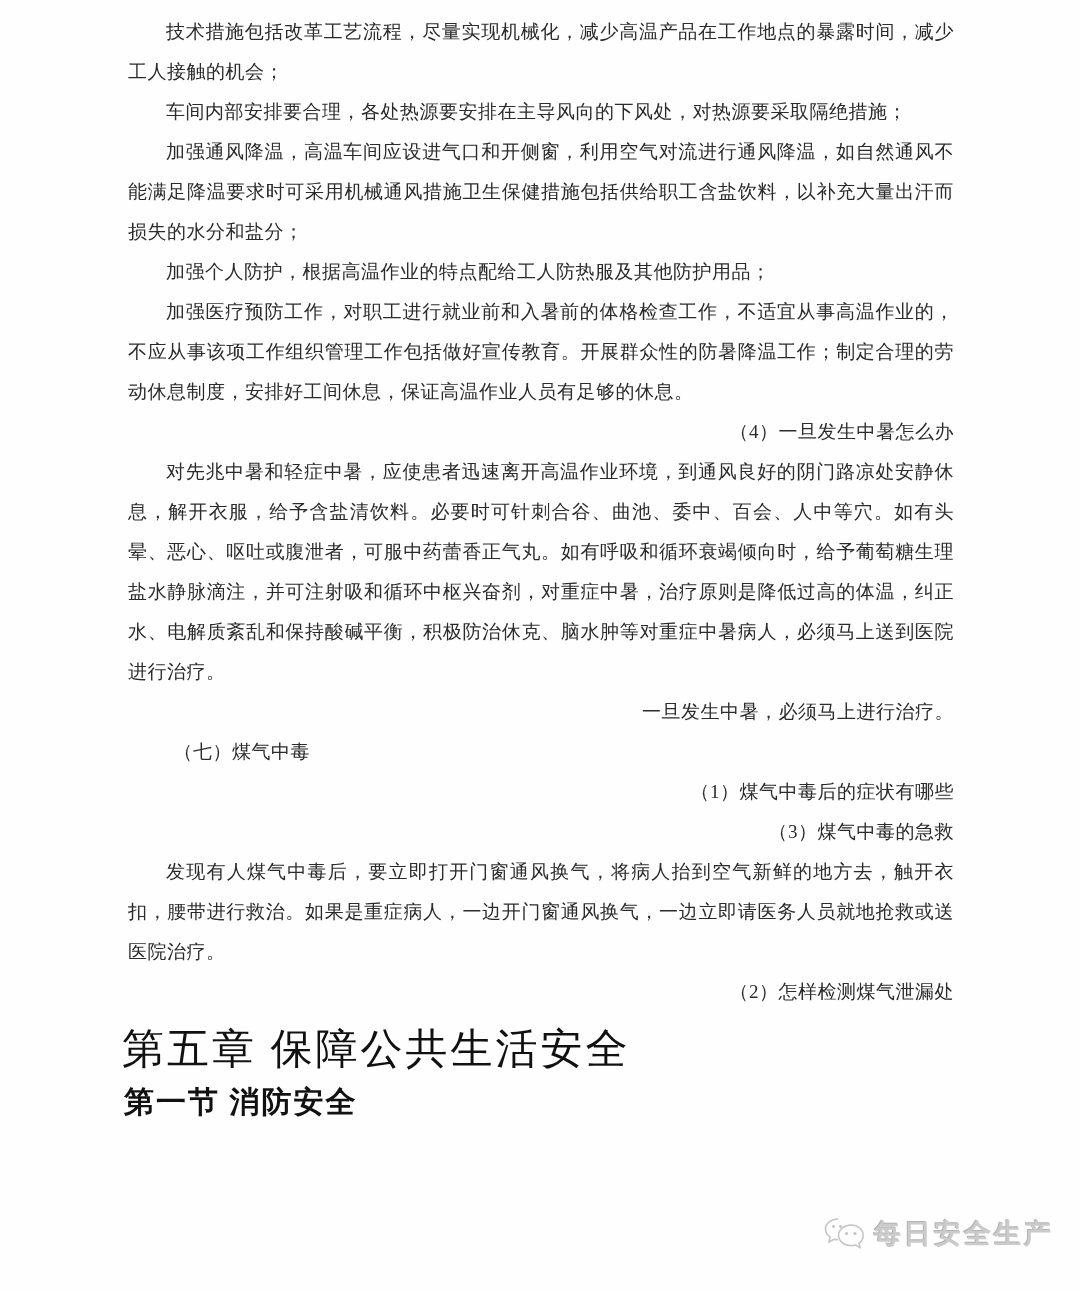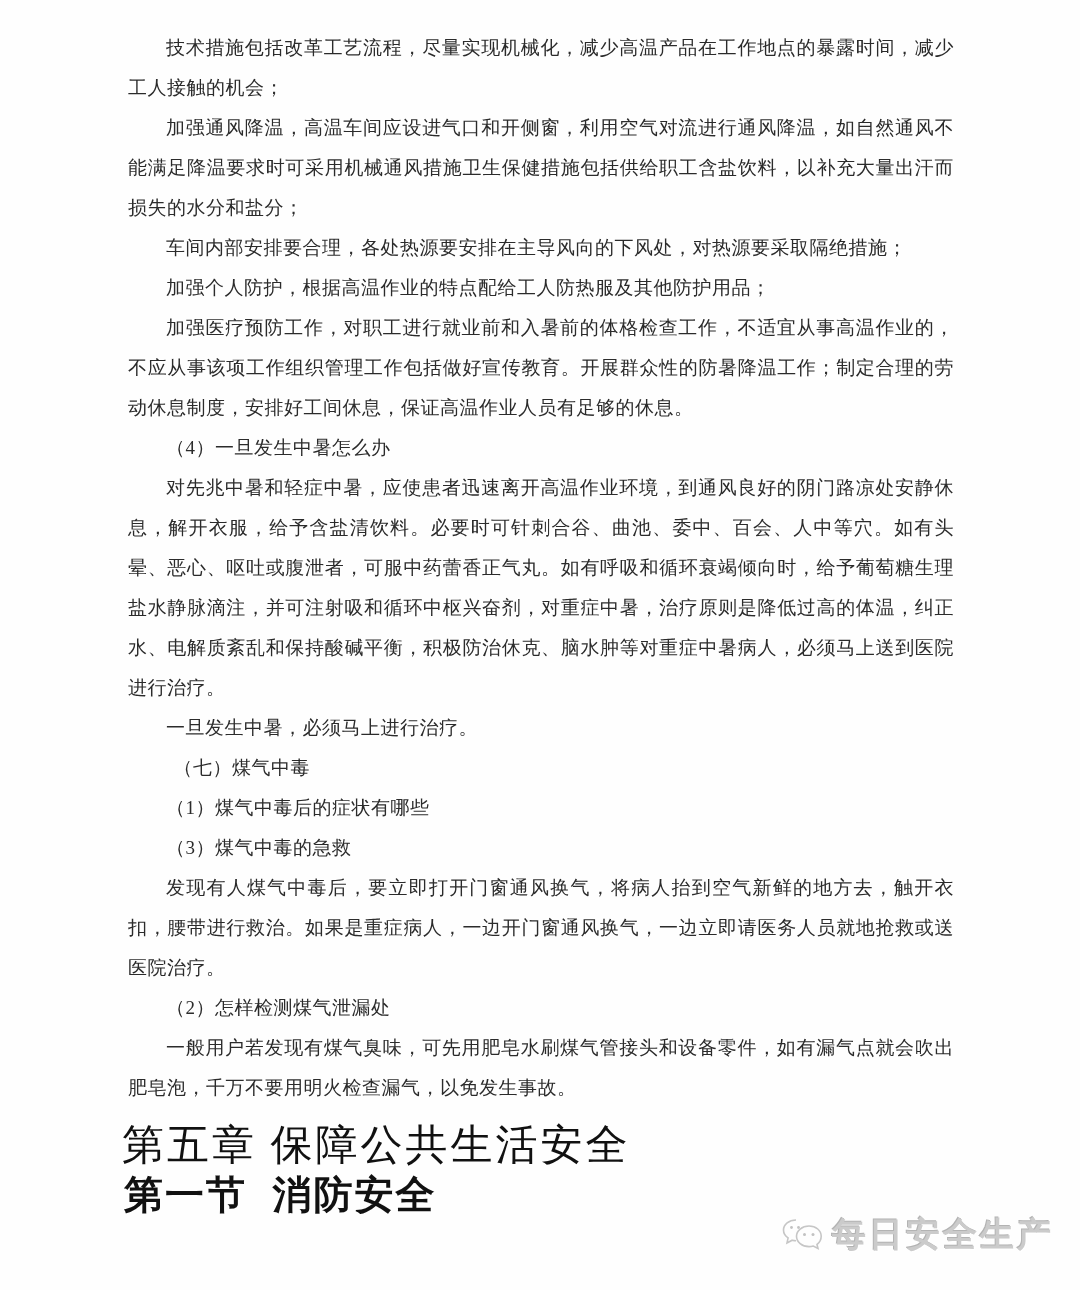--- a/index.html
+++ b/index.html
@@ -9,95 +9,94 @@
   }
   body {
     width: 1080px;
     height: 1290px;
     position: relative;
     overflow: hidden;
     font-family: "Liberation Serif", "DejaVu Serif", serif;
     color: #2b2b2b;
   }
   .page {
-    padding: 28px 126px 0 128px;
+    padding: 12px 126px 0 128px;
   }
   p.body {
     margin: 0;
     font-size: 19px;
     line-height: 40px;
     letter-spacing: 0.5px;
     text-align: justify;
     text-indent: 2em;
   }
   p.numbered {
-    text-align: left;
+    text-align: right;
   }
   p.boldline {
     font-weight: normal;
     text-align: left;
     text-indent: 2.4em;
   }
   h1.chapter {
     margin: 12px 0 8px -6px;
     font-size: 42px;
     line-height: 50px;
     letter-spacing: 3px;
     color: #111;
     font-weight: normal;
     font-family: "Liberation Serif", "DejaVu Serif", serif;
   }
   h2.section {
     margin: 0 0 10px -4px;
-    font-size: 39px;
+    font-size: 30px;
     line-height: 40px;
     letter-spacing: 2px;
     color: #111;
     font-weight: bold;
-    font-family: Liberation Mono, monospace;
+    font-family: Liberation Serif, serif;
   }
   .watermark {
     position: absolute;
     right: 26px;
     top: 1212px;
     display: flex;
     align-items: center;
     gap: 5px;
     color: #cbcbcb;
-    font-size: 34px;
+    font-size: 27px;
     font-weight: bold;
     letter-spacing: 3px;
     font-family: "Liberation Sans", "DejaVu Sans", sans-serif;
     text-shadow: -1px -1px 0 #b3b3b3, 1px 1px 0 #ffffff;
     white-space: nowrap;
     user-select: none;
   }
   .watermark svg {
     display: block;
   }
 </style>
 </head>
 <body>
 
 <div class="page">
 
   <p class="body">技术措施包括改革工艺流程，尽量实现机械化，减少高温产品在工作地点的暴露时间，减少工人接触的机会；</p>
+  <p class="body">车间内部安排要合理，各处热源要安排在主导风向的下风处，对热源要采取隔绝措施；</p>
   <p class="body">加强通风降温，高温车间应设进气口和开侧窗，利用空气对流进行通风降温，如自然通风不能满足降温要求时可采用机械通风措施卫生保健措施包括供给职工含盐饮料，以补充大量出汗而损失的水分和盐分；</p>
-  <p class="body">车间内部安排要合理，各处热源要安排在主导风向的下风处，对热源要采取隔绝措施；</p>
   <p class="body">加强个人防护，根据高温作业的特点配给工人防热服及其他防护用品；</p>
   <p class="body">加强医疗预防工作，对职工进行就业前和入暑前的体格检查工作，不适宜从事高温作业的，不应从事该项工作组织管理工作包括做好宣传教育。开展群众性的防暑降温工作；制定合理的劳动休息制度，安排好工间休息，保证高温作业人员有足够的休息。</p>
   <p class="body numbered">（4）一旦发生中暑怎么办</p>
   <p class="body">对先兆中暑和轻症中暑，应使患者迅速离开高温作业环境，到通风良好的阴门路凉处安静休息，解开衣服，给予含盐清饮料。必要时可针刺合谷、曲池、委中、百会、人中等穴。如有头晕、恶心、呕吐或腹泄者，可服中药蕾香正气丸。如有呼吸和循环衰竭倾向时，给予葡萄糖生理盐水静脉滴注，并可注射吸和循环中枢兴奋剂，对重症中暑，治疗原则是降低过高的体温，纠正水、电解质紊乱和保持酸碱平衡，积极防治休克、脑水肿等对重症中暑病人，必须马上送到医院进行治疗。</p>
   <p class="body numbered">一旦发生中暑，必须马上进行治疗。</p>
   <p class="body boldline">（七）煤气中毒</p>
   <p class="body numbered">（1）煤气中毒后的症状有哪些</p>
   <p class="body numbered">（3）煤气中毒的急救</p>
   <p class="body">发现有人煤气中毒后，要立即打开门窗通风换气，将病人抬到空气新鲜的地方去，触开衣扣，腰带进行救治。如果是重症病人，一边开门窗通风换气，一边立即请医务人员就地抢救或送医院治疗。</p>
   <p class="body numbered">（2）怎样检测煤气泄漏处</p>
-  <p class="body">一般用户若发现有煤气臭味，可先用肥皂水刷煤气管接头和设备零件，如有漏气点就会吹出肥皂泡，千万不要用明火检查漏气，以免发生事故。</p>
 
   <h1 class="chapter">第五章 保障公共生活安全</h1>
   <h2 class="section">第一节 消防安全</h2>
 
 </div>
 
 <div class="watermark">
   <span>
     <svg width="46" height="44" viewBox="0 0 46 44">
       <g fill="none" stroke="#c6c6c6" stroke-width="1.6">

